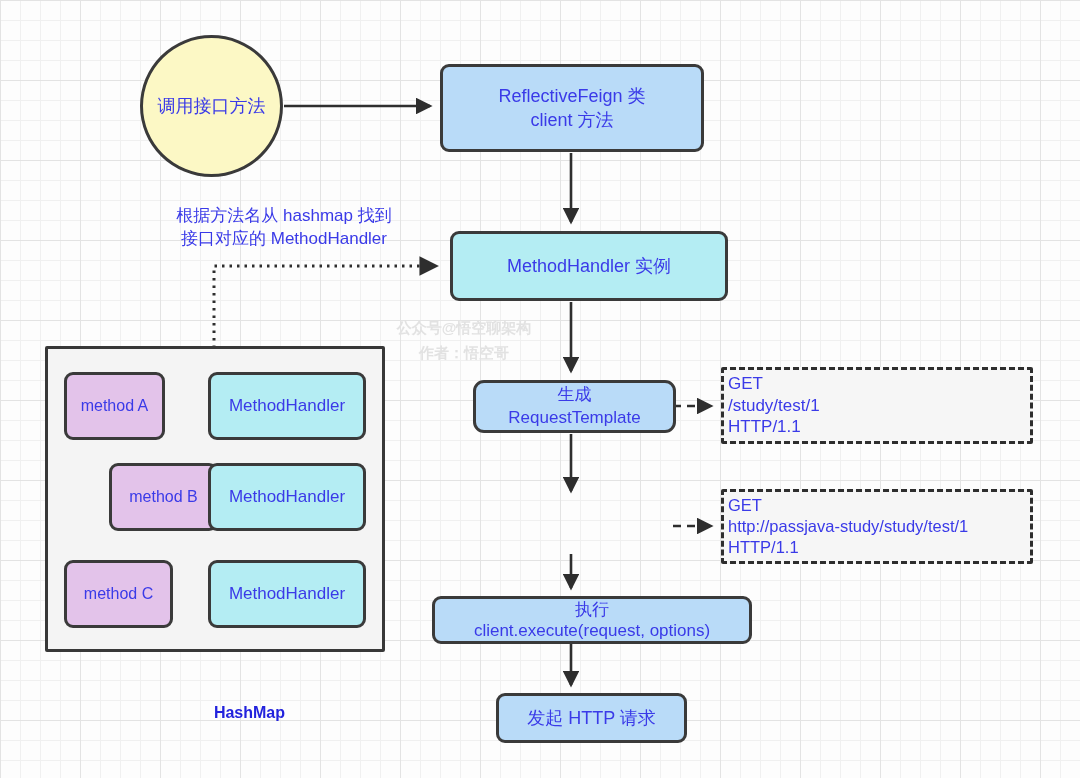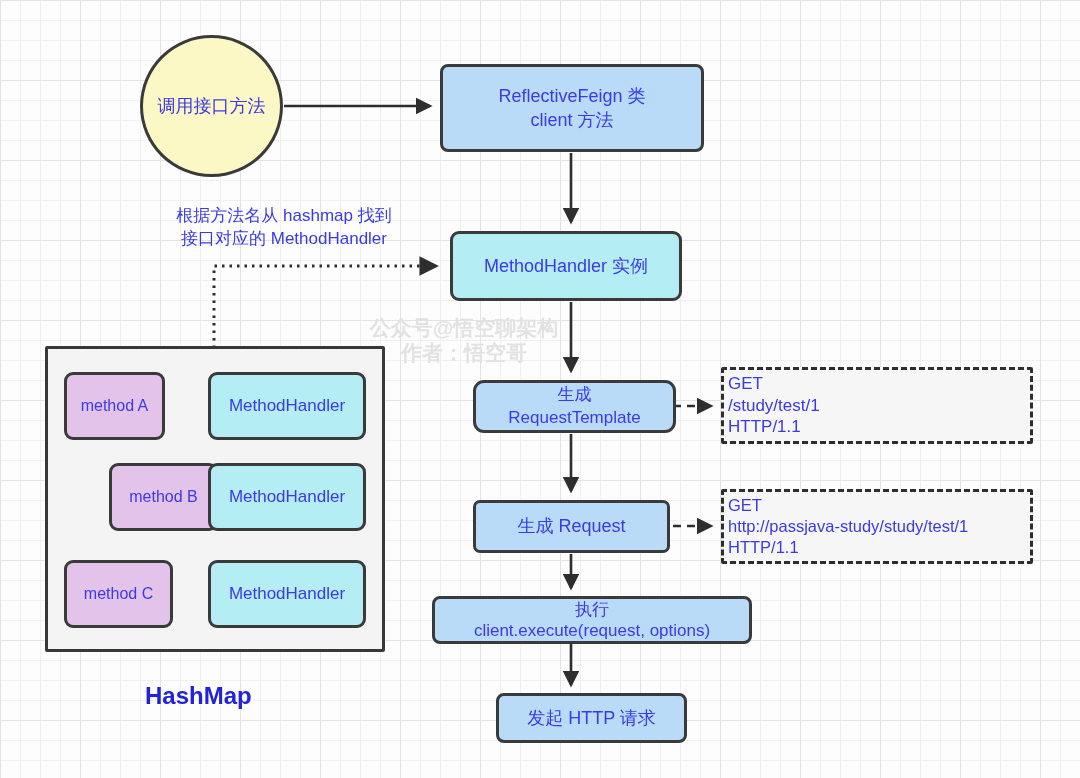--- a/index.html
+++ b/index.html
@@ -12,21 +12,21 @@
       linear-gradient(90deg,#e3e3e3 1px, transparent 1px),
       linear-gradient(#f0f0f0 1px, transparent 1px),
       linear-gradient(90deg,#f0f0f0 1px, transparent 1px);
     background-size:80px 80px,80px 80px,20px 20px,20px 20px;
   }
   .node{
     position:absolute;display:flex;flex-direction:column;align-items:center;justify-content:center;
     box-sizing:border-box;border:3px solid #3a3a3a;border-radius:9px;
     color:#3a3ae8;text-align:center;line-height:1.35;
   }
-  .blue{background:#b9dbf8;border-radius:8px;}
+  .blue{background:#b9dbf8;}
   .cyan{background:#b4edf3;}
   .purple{background:#e3c3ea;}
   .yellow{background:#fcf8c5;}
   .circle{border-radius:50%;}
   .fs18{font-size:18px;}
   .fs17{font-size:17px;}
   .fs16{font-size:16px;}
   .panel{
     position:absolute;left:45px;top:346px;width:340px;height:306px;
     box-sizing:border-box;border:3px solid #383838;background:#f4f4f4;border-radius:2px;
@@ -35,25 +35,25 @@
     position:absolute;box-sizing:border-box;border:3px dashed #2e2e2e;background:#f6f6f6;
     color:#3a3ae8;font-size:17px;display:flex;flex-direction:column;justify-content:center;
     padding-left:4px;line-height:1.28;border-radius:2px;white-space:nowrap;
   }
   .annotation{
     position:absolute;left:154px;top:204px;width:260px;text-align:center;
     color:#3a3ae8;font-size:17px;line-height:23px;
   }
   .watermark{
     position:absolute;left:354px;top:315px;width:220px;text-align:center;
-    color:#e2e2e2;font-size:21px;font-weight:bold;line-height:25px;
+    color:#e2e2e2;font-size:15px;font-weight:bold;line-height:25px;
   }
   .hashmap-title{
-    position:absolute;left:145px;top:682px;width:140px;text-align:left;
-    color:#2222dd;font-size:24px;font-weight:bold;
+    position:absolute;left:145px;top:704px;width:140px;text-align:right;
+    color:#2222dd;font-size:16px;font-weight:bold;
   }
   svg.wires{position:absolute;left:0;top:0;pointer-events:none;}
 </style>
 </head>
 <body>
 
 <div class="canvas">
 
   <svg class="wires" width="1080" height="778" viewBox="0 0 1080 778">
     <defs>
@@ -87,21 +87,21 @@
   <div class="node blue fs18" style="left:440px;top:64px;width:264px;height:88px;">
     <div>ReflectiveFeign 类</div>
     <div>client 方法</div>
   </div>
 
   <div class="annotation">
     <div>根据方法名从 hashmap 找到</div>
     <div>接口对应的 MethodHandler</div>
   </div>
 
-  <div class="node cyan fs18" style="left:450px;top:231px;width:232px;height:70px;">
+  <div class="node cyan fs18" style="left:450px;top:231px;width:278px;height:70px;">
     <span>MethodHandler 实例</span>
   </div>
 
   <div class="panel">
     <div class="node purple fs16" style="left:16px;top:23px;width:101px;height:68px;">
       <span>method A</span>
     </div>
     <div class="node cyan fs17" style="left:160px;top:23px;width:158px;height:68px;">
       <span>MethodHandler</span>
     </div>
@@ -125,23 +125,20 @@
     <div>生成</div>
     <div>RequestTemplate</div>
   </div>
 
   <div class="dashedbox" style="left:721px;top:367px;width:312px;height:77px;">
     <div>GET</div>
     <div>/study/test/1</div>
     <div>HTTP/1.1</div>
   </div>
 
-  <div class="node blue fs18" style="left:473px;top:500px;width:197px;height:53px;border-radius:7px;">
-    <span>生成 Request</span>
-  </div>
 
   <div class="dashedbox" style="left:721px;top:489px;width:312px;height:75px;font-size:16.5px;">
     <div>GET</div>
     <div>http://passjava-study/study/test/1</div>
     <div>HTTP/1.1</div>
   </div>
 
   <div class="node blue fs17" style="left:432px;top:596px;width:320px;height:48px;line-height:1.25;">
     <div>执行</div>
     <div>client.execute(request, options)</div>

